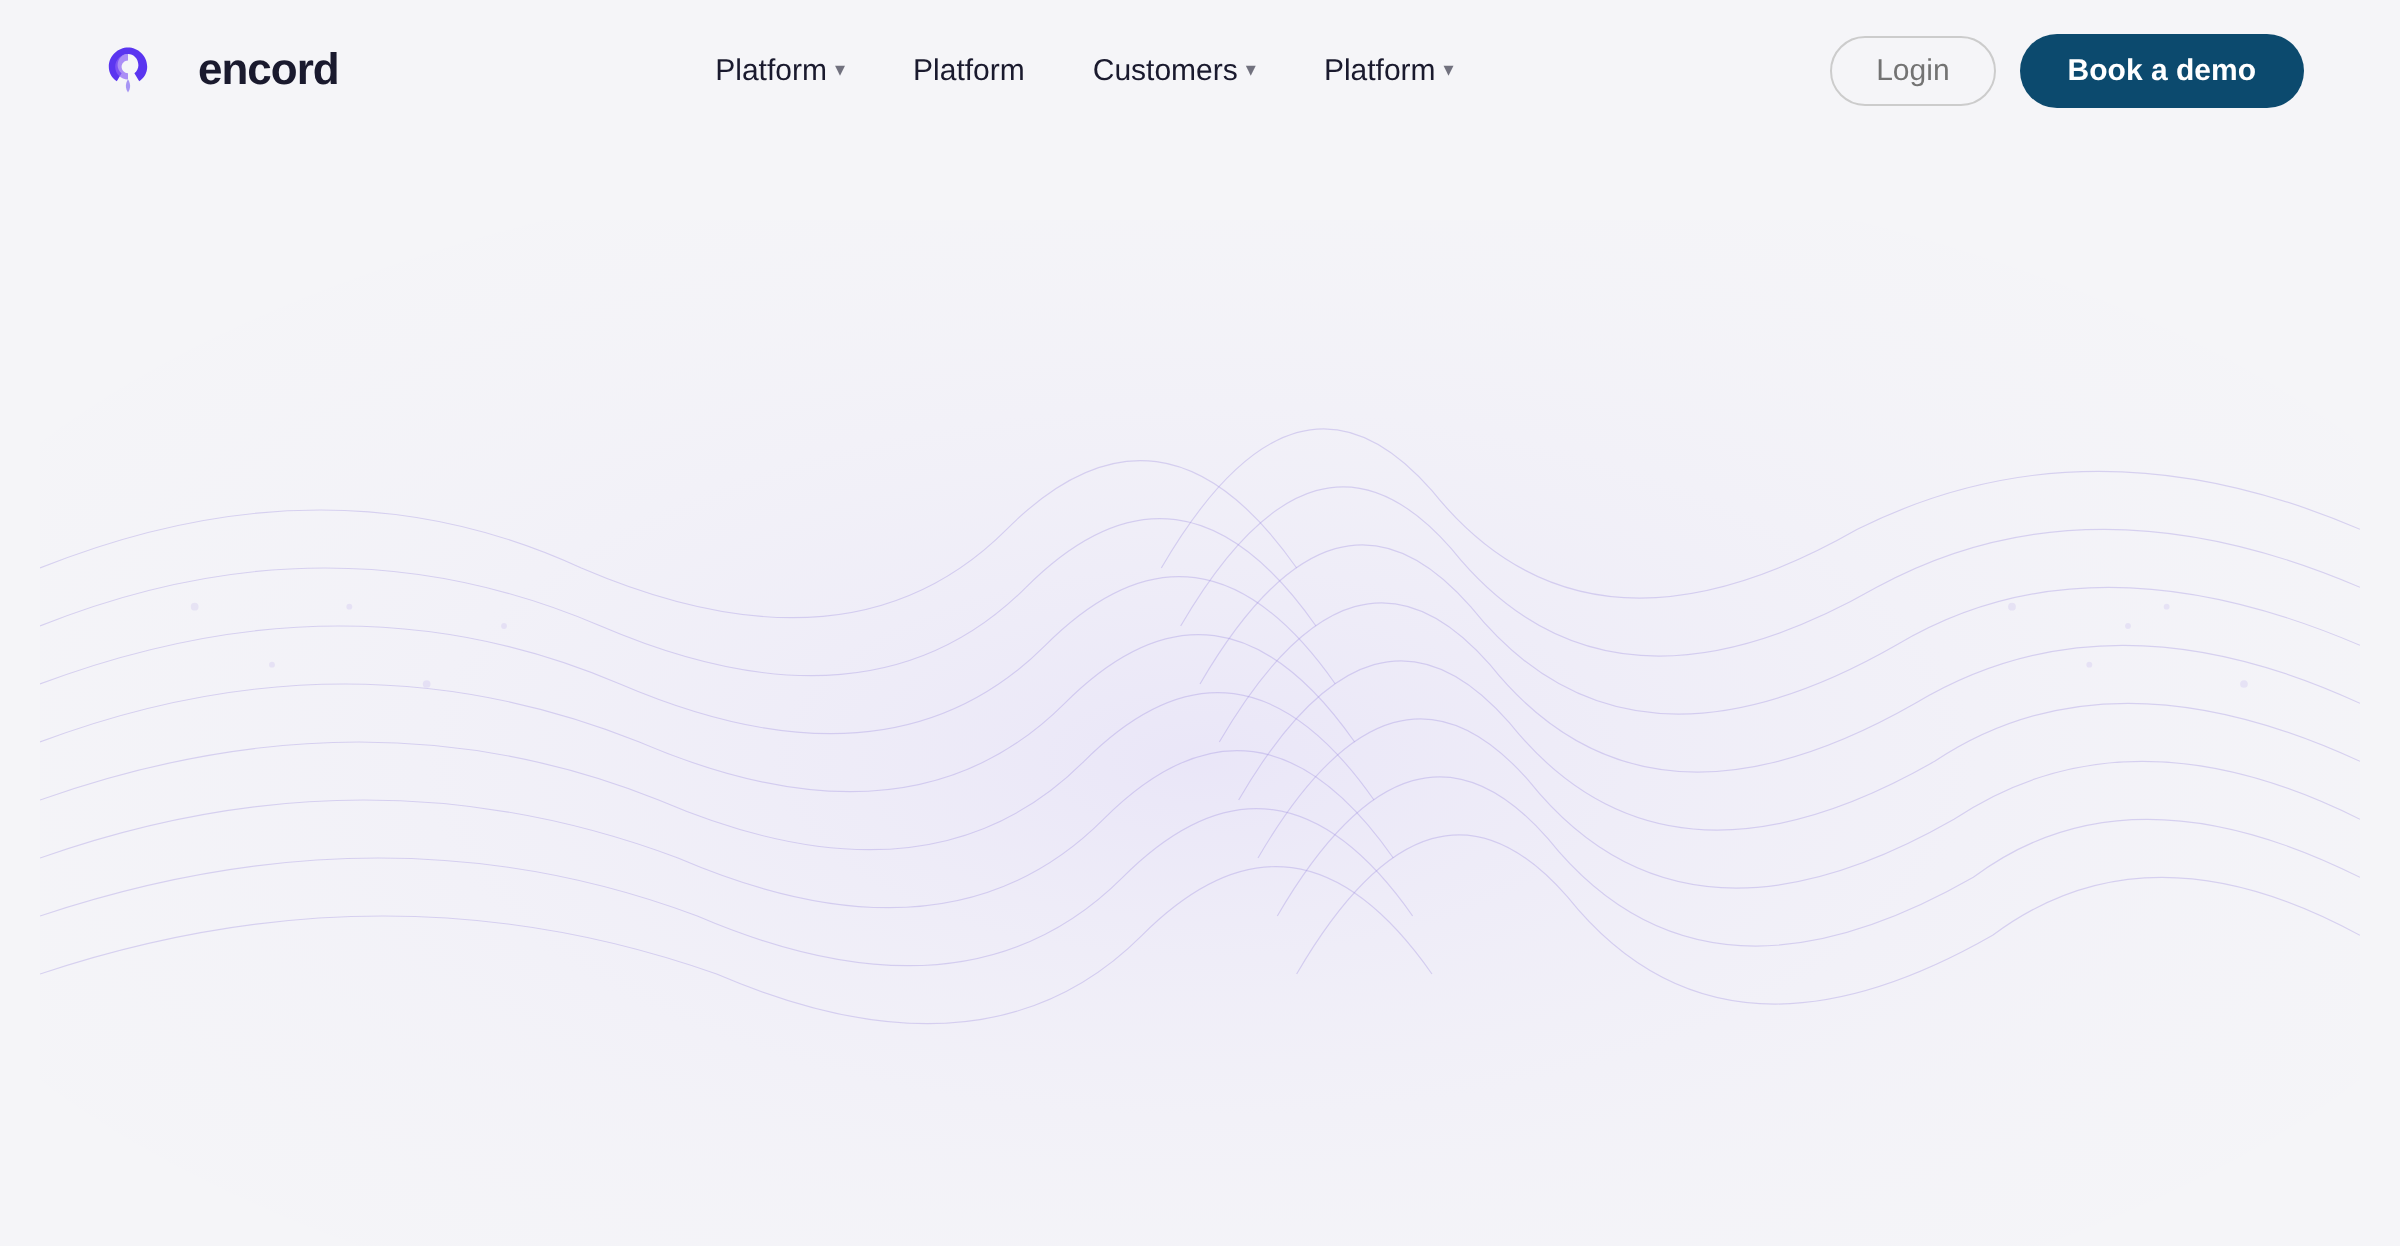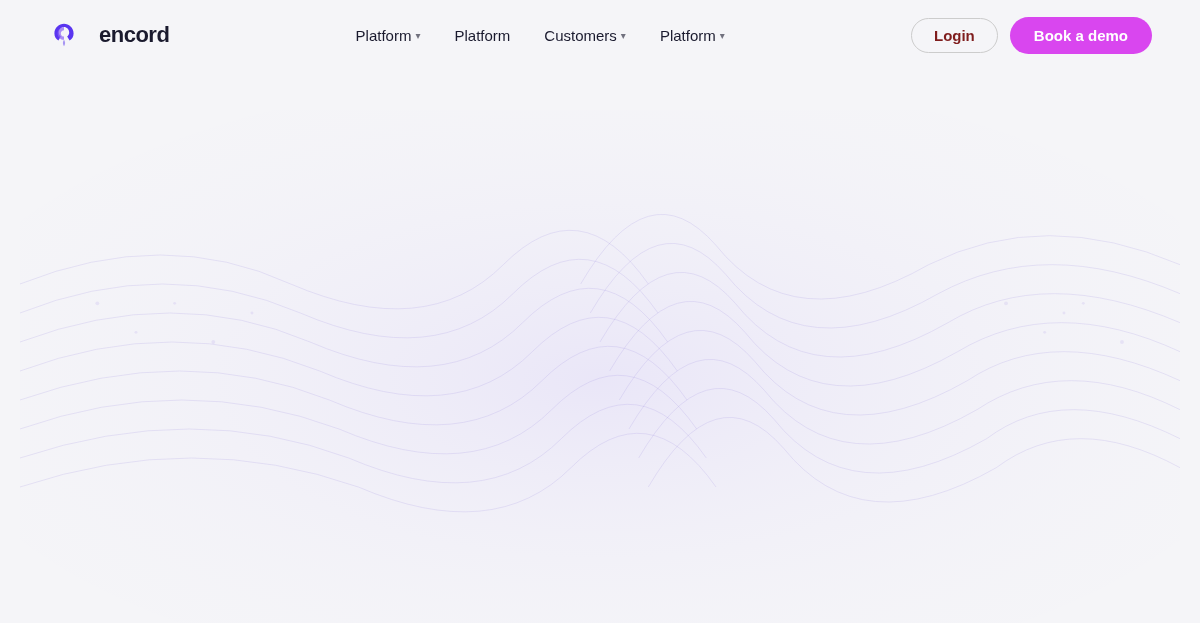--- a/index.html
+++ b/index.html
@@ -70,35 +70,35 @@
 
     .nav-actions {
       display: flex;
       align-items: center;
       gap: 12px;
     }
 
     .btn-login {
       padding: 8px 22px;
       font-size: 15px;
-      font-weight: 700;
-      color: #7f1d1d;
+      font-weight: 400;
+      color: #737373;
       background: transparent;
       border: 1.5px solid #ccc;
       border-radius: 50px;
       cursor: pointer;
       transition: border-color 0.15s;
     }
 
     .btn-demo {
       padding: 10px 24px;
       font-size: 15px;
       font-weight: 600;
       color: #fff;
-      background: #d946ef;
+      background: #0c4a6e;
       border: none;
       border-radius: 50px;
       cursor: pointer;
       transition: background 0.15s;
     }
 
     
     .hero {
       position: relative;
       display: flex;

